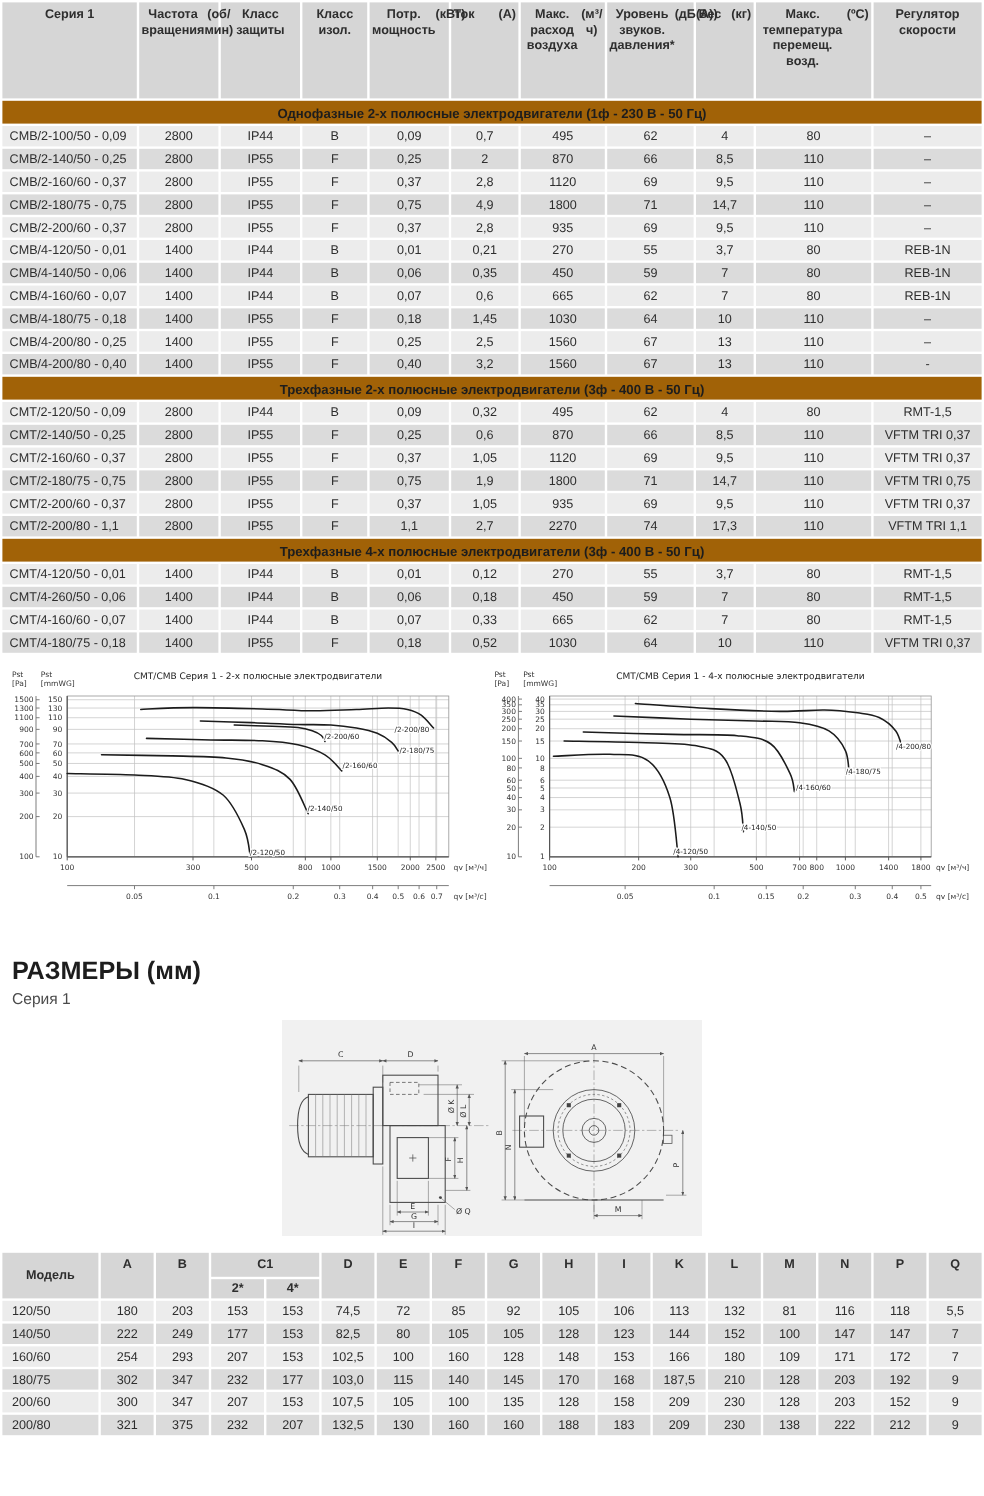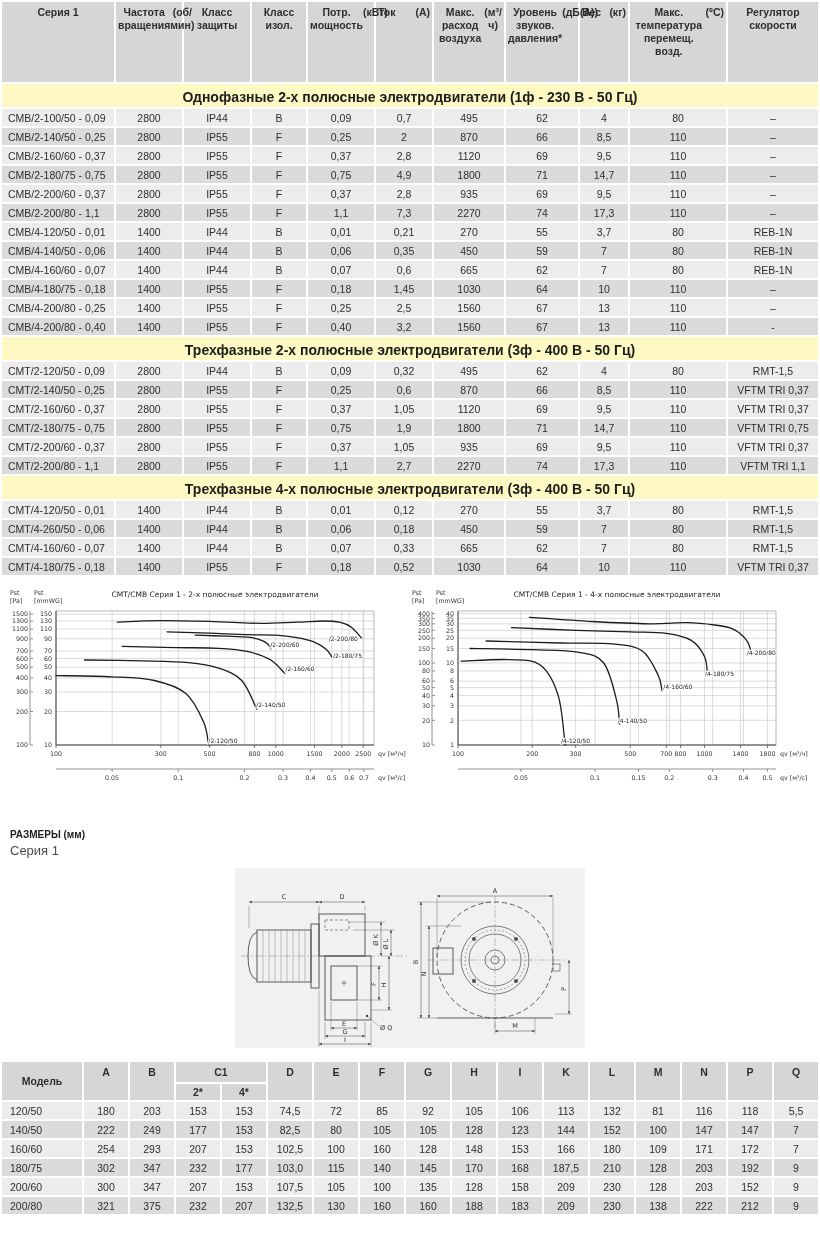--- a/index.html
+++ b/index.html
@@ -4,30 +4,30 @@
 <style>
   *{box-sizing:border-box;margin:0;padding:0}
   html,body{background:#fff}
   body{width:820px;font-family:"Liberation Sans",sans-serif;color:#2e2e2e}
   table{border-collapse:separate;border-spacing:2px;table-layout:fixed;width:820px}
   
   .spec th{background:#d6d6d6;font-size:10.5px;font-weight:700;padding:4px 2px;vertical-align:top}
   .hw{display:flex;flex-direction:row;justify-content:space-between;height:72px;text-align:center;line-height:1.25}
   .hw.hc{justify-content:center}
   .spec td{font-size:10.5px;text-align:center;padding:2.5px 2px;white-space:nowrap;overflow:hidden}
-  td.sect{background:#fef9c3;font-weight:700;font-size:14px;padding:5px 0 2px;color:#1d1d1d}
+  td.sect{background:#a16207;font-weight:700;font-size:11px;padding:5px 0 2px;color:#1d1d1d}
   tr.rB td{background:#ececec}
   tr.rA td{background:#dbdbdb}
   td.mcell{text-align:left;padding-left:6px}
   
   .charts{display:flex;gap:0;padding:8px 2px 0 8px}
   .chart-box{background:#fff}
   svg text{font-family:"DejaVu Sans",sans-serif}
   
-  .dims-title{font-size:10px;font-weight:700;color:#1d1d1d;padding:16px 0 3px 10px}
+  .dims-title{font-size:21px;font-weight:700;color:#1d1d1d;padding:16px 0 3px 10px}
   .dims-sub{font-size:13px;color:#4a4a4a;padding:0 0 4px 10px}
   .drawing-wrap{display:flex;justify-content:center;margin:6px 0 12px}
   
   .dims th{background:#d6d6d6;font-size:10.5px;font-weight:700;padding:4px 2px;vertical-align:top}
   .dims th.mid{vertical-align:middle}
   .dims th.sub{padding:2px}
   .dims td{font-size:10.5px;text-align:center;padding:2.5px 2px;white-space:nowrap}
   .dims td.mcell{text-align:left;padding-left:8px}
 </style>
 </head>
@@ -178,33 +178,20 @@
         <tr class="rB">
           <td class="mcell">CMB/2-200/60 - 0,37</td>
           <td>2800</td>
           <td>IP55</td>
           <td>F</td>
           <td>0,37</td>
           <td>2,8</td>
           <td>935</td>
           <td>69</td>
           <td>9,5</td>
-          <td>110</td>
-          <td>–</td>
-        </tr>
-        <tr class="rA">
-          <td class="mcell">CMB/2-200/80 - 1,1</td>
-          <td>2800</td>
-          <td>IP55</td>
-          <td>F</td>
-          <td>1,1</td>
-          <td>7,3</td>
-          <td>2270</td>
-          <td>74</td>
-          <td>17,3</td>
           <td>110</td>
           <td>–</td>
         </tr>
         <tr class="rB">
           <td class="mcell">CMB/4-120/50 - 0,01</td>
           <td>1400</td>
           <td>IP44</td>
           <td>B</td>
           <td>0,01</td>
           <td>0,21</td>

